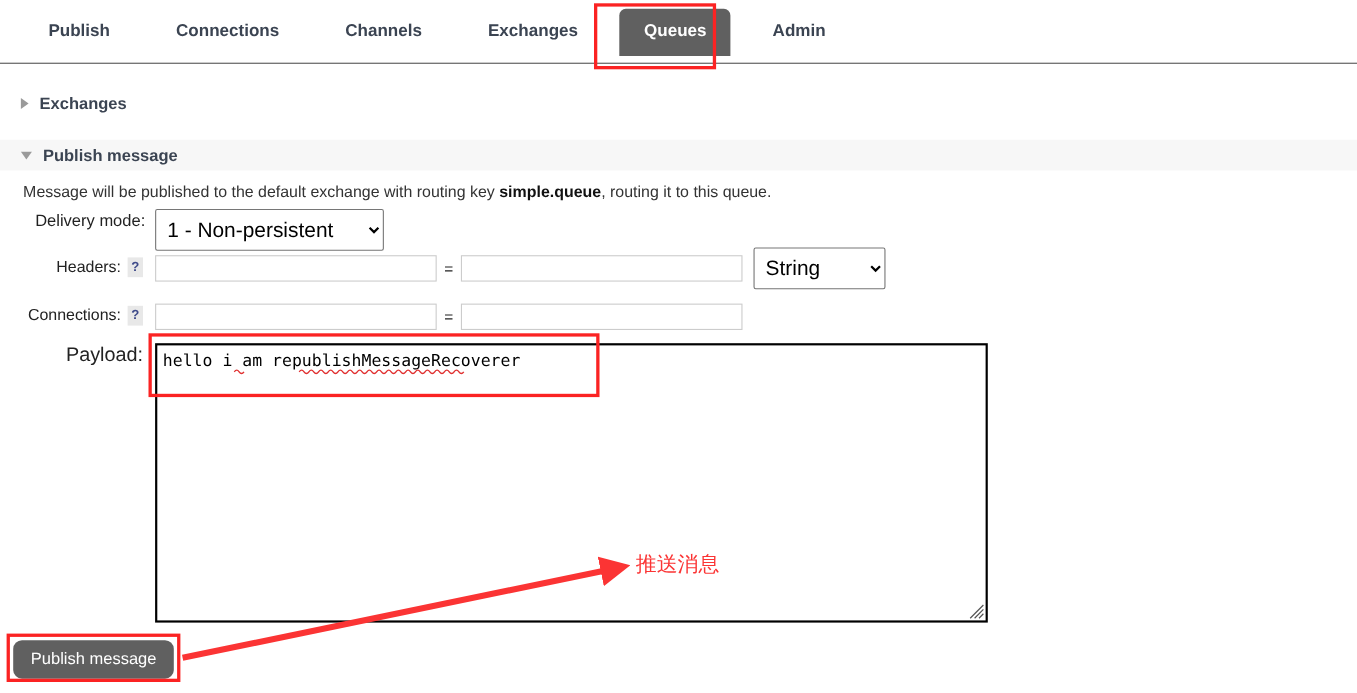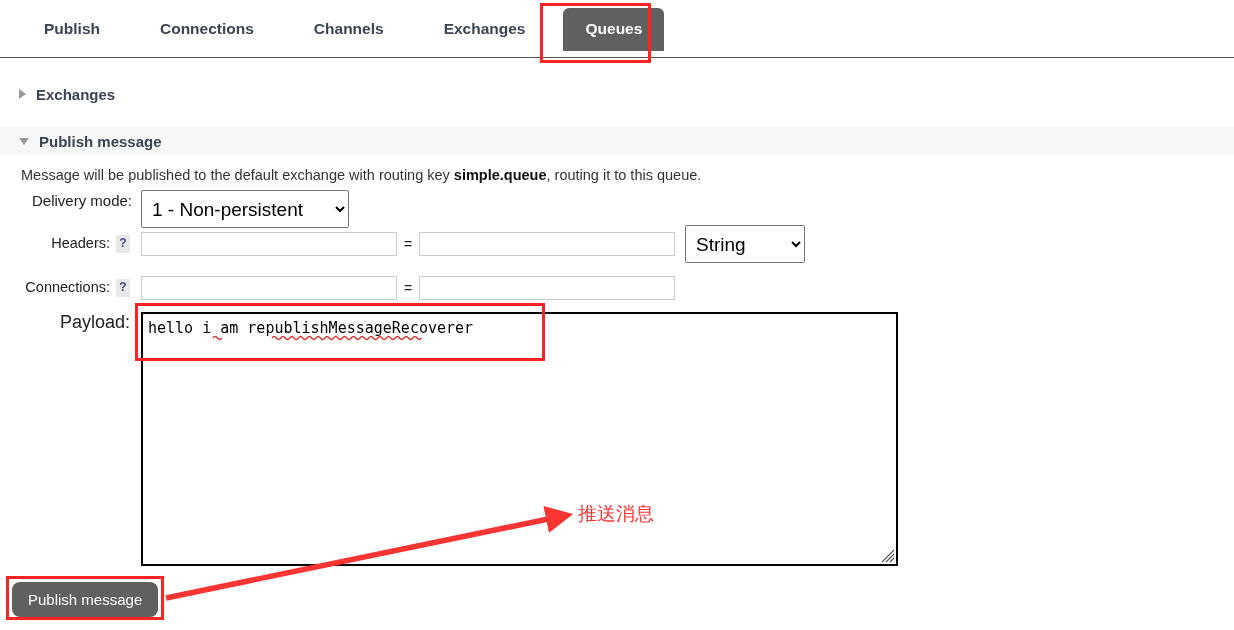--- a/index.html
+++ b/index.html
@@ -86,21 +86,21 @@
     top: 0;
     width: 1234px;
     height: 630px;
     pointer-events: none;
   }
   #anno-text-push {
     position: absolute;
     left: 578px;
     top: 501px;
     color: #fb3434;
-    font-family: Liberation Serif, serif;
+    font-family: Liberation Mono, monospace;
     font-size: 19px;
     line-height: 26px;
     white-space: nowrap;
   }
 
   
   .section-head {
     position: absolute;
     left: 0;
     width: 1234px;
@@ -335,20 +335,21 @@
 </head>
 <body>
 
 <div id="nav-bar">
   <div id="nav-tabs">
     <div class="nav-tab">Publish</div>
     <div class="nav-tab">Connections</div>
     <div class="nav-tab">Channels</div>
     <div class="nav-tab">Exchanges</div>
     <div class="nav-tab active">Queues</div>
+    <div class="nav-tab">Admin</div>
   </div>
 </div>
 
 <div class="section-head" id="section-bindings">
   <span class="tri tri-right"></span>
   <span class="section-title">Exchanges</span>
 </div>
 
 <div class="section-head" id="section-publish">
   <span class="tri tri-down"></span>

